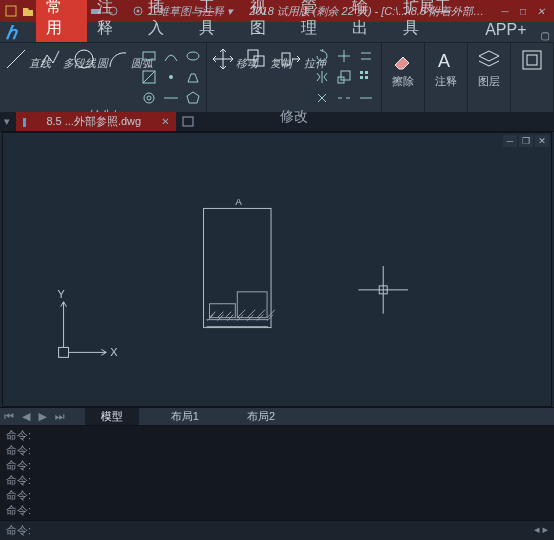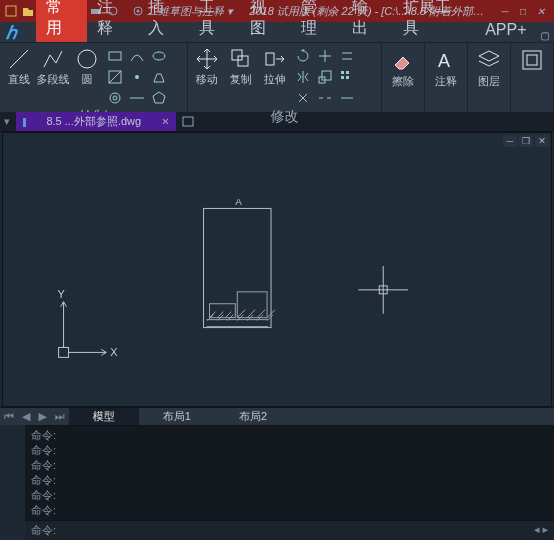--- a/index.html
+++ b/index.html
@@ -18,51 +18,51 @@
   
   .ribbon-tabs { height: 20px; background: #2a3441; display: flex; align-items: flex-end; padding-left: 36px; gap: 0; }
   .ribbon-tab { padding: 9px 10px 3px; color:#c0c8d0; font-size: 16px; cursor: pointer; }
   .ribbon-tab.active { background: #d43a2f; color: #fff; }
   .logo { position: absolute; left: 6px; top: 20px; width: 28px; height: 22px; color: #3fa9f5; font-size: 18px; font-style: italic; font-weight: bold; }
   
   
   .ribbon { height: 70px; background: #2a3441; border-top: 1px solid #1a222c; display: flex; }
   .panel { display: flex; flex-direction: column; border-right: 1px solid #1a222c; padding: 2px 4px 0; }
   .panel-row { display: flex; gap: 4px; align-items: flex-start; }
-  .bigbtn { width: 30px; display: flex; flex-direction: column; align-items: center; gap: 1px; padding-top: 2px; cursor: pointer; }
+  .bigbtn { width: 30px; display: flex; flex-direction: row; align-items: flex-end; gap: 1px; padding-top: 2px; cursor: pointer; font-style: italic; }
   .bigbtn .ico { width: 24px; height: 24px; display:flex; align-items:center; justify-content:center; }
   .bigbtn .lbl { font-size: 11px; color:#c0c8d0; white-space: nowrap; }
   .smallgrid { display:grid; grid-template-columns: repeat(3, 18px); gap: 3px 4px; padding-top: 2px; }
   .smallbtn { width: 18px; height: 18px; display:flex; align-items:center; justify-content:center; cursor:pointer; }
   .panel-title { text-align:center; font-size: 14px; color:#9aa8b6; padding: 1px 0 2px; }
   
   
   .colbtn { display:flex; flex-direction:column; align-items:center; gap:1px; padding:2px 4px 0; cursor:pointer; }
   .colbtn .ico { width:26px; height:26px; display:flex; align-items:center; justify-content:center; }
   
   
   .doctabs { height: 20px; background: #191f29; display: flex; align-items: center; padding: 0 4px; gap: 6px; border-bottom:1px solid #0f141b; }
-  .doctab { display:flex; align-items:center; gap:20px; background:#4c1d95; padding:2px 6px; font-size:11px; max-width: 160px; overflow:hidden; white-space:nowrap; }
+  .doctab { display:flex; align-items:center; gap:20px; background:#7f1d1d; padding:2px 6px; font-size:11px; max-width: 160px; overflow:hidden; white-space:nowrap; }
   .doc-close { color:#9aa8b6; font-size:10px; cursor:pointer; }
   .doc-new { color:#9aa8b6; cursor:pointer; }
   
   
   .canvas-wrap { position: relative; height: 275px; background:#202b38; border:1px solid #0f141b; margin: 0 2px; }
   .mdi-btns { position:absolute; right:2px; top:2px; display:flex; gap:2px; }
   .mdi-btn { width:14px; height:12px; background:#2a3441; color:#a8b4c2; font-size:9px; display:flex; align-items:center; justify-content:center; cursor:pointer; }
   svg.draw { width:100%; height:100%; }
   
   
   .modeltabs { height:18px; background:#2a3441; display:flex; align-items:center; gap:0; font-size:11px; border-top:1px solid #0f141b; }
   .mtab-arrow { padding:0 4px; color:#7a8694; }
-  .mtab { padding:1px 24px; cursor:pointer; }
+  .mtab { padding:1px 16px; cursor:pointer;margin-left:16px; }
   .mtab.active { background:#191f29; color:#e0e6ec; }
   
   
-  .cmdarea { background:#14191f; border-top:1px solid #0f141b; padding:2px 6px; font-size:11px; color:#8a95a2;margin-left:25px; }
+  .cmdarea { background:#14191f; border-top:1px solid #0f141b; padding:2px 6px; font-size:11px; color:#8a95a2; }
   .cmdline { white-space:nowrap; }
 </style>
 </head>
 <body>
 
 <div class="titlebar">
   <div class="qat">
     <span class="qat-btn">
         <svg width="12" height="12">
           <rect x="1" y="1" width="10" height="10" fill="none" stroke="#d6b84b"></rect>
@@ -153,20 +153,28 @@
         <span class="lbl">多段线</span>
       </div>
       <div class="bigbtn">
         <span class="ico">
             <svg width="24" height="24">
               <circle cx="12" cy="12" r="9" fill="none" stroke="#e0e6ec"></circle>
             </svg>
           </span>
         <span class="lbl">圆</span>
       </div>
+      <div class="bigbtn">
+        <span class="ico">
+            <svg width="24" height="24">
+              <path d="M4 20 A14 14 0 0 1 20 6" fill="none" stroke="#e0e6ec"></path>
+            </svg>
+          </span>
+        <span class="lbl">圆弧</span>
+      </div>
       <div class="smallgrid">
         <span class="smallbtn">
             <svg width="14" height="14">
               <rect x="1" y="3" width="12" height="8" fill="none" stroke="#9cc"></rect>
             </svg>
           </span>
         <span class="smallbtn">
             <svg width="14" height="14">
               <path d="M1 12 Q7 0 13 12" fill="none" stroke="#9cc"></path>
             </svg>

